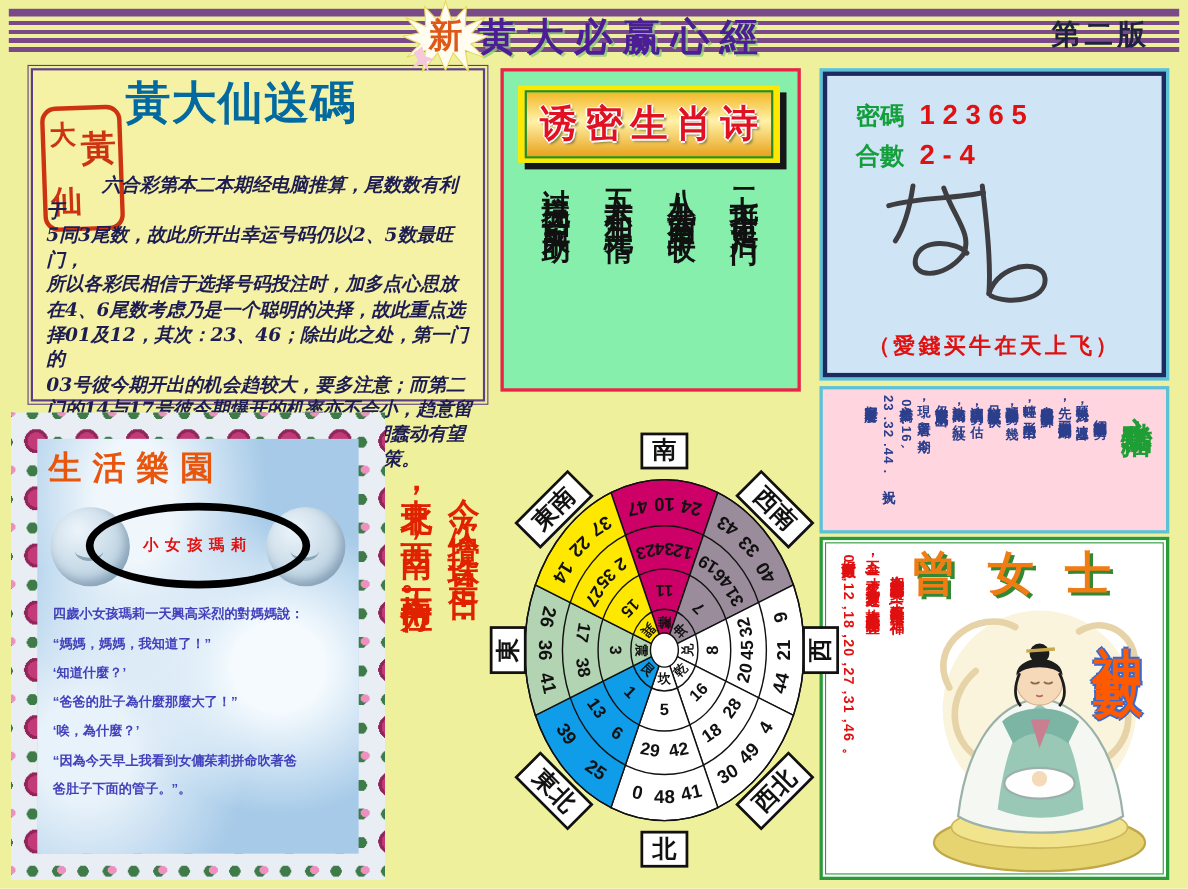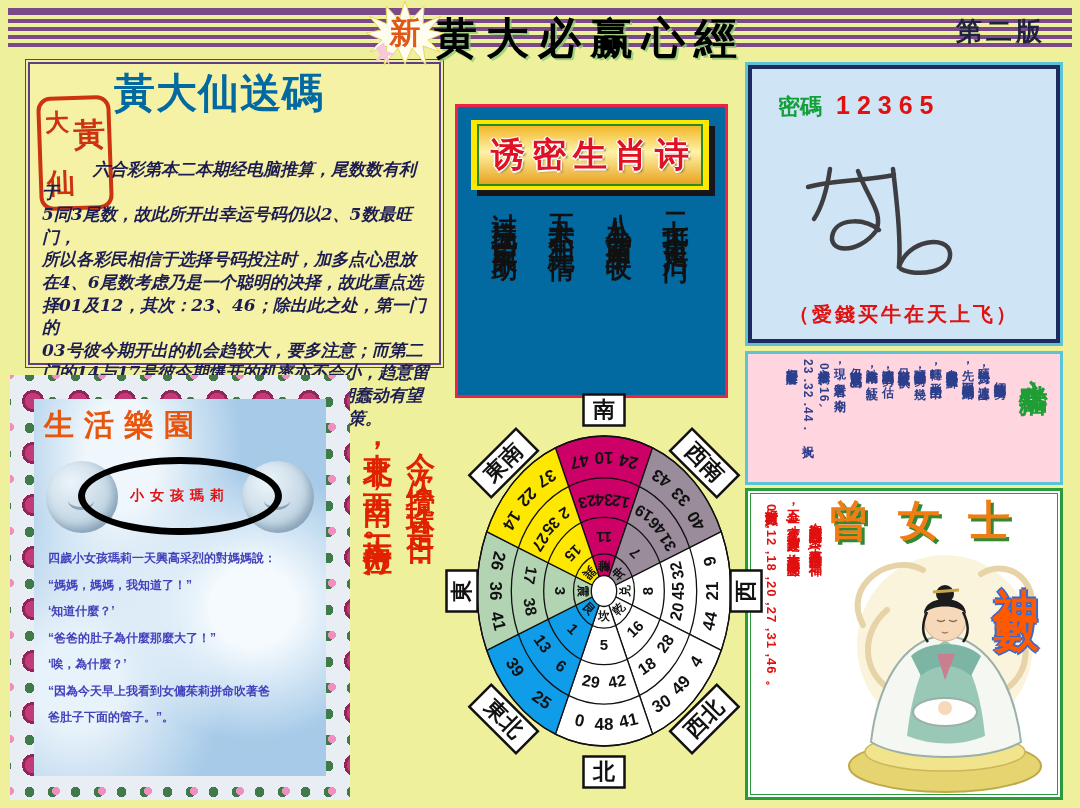--- a/index.html
+++ b/index.html
@@ -6,35 +6,35 @@
   #page{position:relative;width:1080px;height:808px;background:#eff09c;overflow:hidden;
         font-family:"Liberation Sans",sans-serif;}
   .abs{position:absolute;}
   
   #stripe-thick{left:8px;top:8px;width:1064px;height:7px;background:#7a4a88;}
   #stripes{left:8px;top:19px;width:1064px;height:30px;
     background:repeating-linear-gradient(180deg,#7a4a88 0 4px,rgba(0,0,0,0) 4px 8px);}
   #star-badge{left:366px;top:0px;width:78px;height:66px;z-index:3;}
   #star-badge .ch{position:absolute;left:0;top:0;width:78px;height:66px;display:flex;
     align-items:center;justify-content:center;font-size:31px;font-weight:900;color:#e05818;}
-  #masthead-title{left:434px;top:10px;font-size:43px;font-weight:900;letter-spacing:9px;
-    color:#000000;text-shadow:2px 2px 0 rgba(140,205,120,.8);z-index:2;white-space:nowrap;}
+  #masthead-title{left:434px;top:10px;font-size:35px;font-weight:900;letter-spacing:9px;
+    color:#4c1d95;text-shadow:2px 2px 0 rgba(140,205,120,.8);z-index:2;white-space:nowrap;}
   #edition{left:956px;top:14px;font-size:26px;font-weight:900;letter-spacing:4px;color:#1e2240;z-index:2;}
   
   #article-box{left:28px;top:62px;width:409px;height:299px;background:#f5f2a6;
     border:2px solid #5e3f85;outline:1px solid #5e3f85;outline-offset:2px;}
   #seal{left:8px;top:32px;width:66px;height:106px;border:4px solid #cc3311;border-radius:14px;
     transform:rotate(-2deg);color:#cc3311;font-weight:900;font-family:"DejaVu Serif",serif;}
   #seal span{position:absolute;}
   #article-title{left:84px;top:2px;font-size:41px;font-weight:700;color:#0369a1;
     letter-spacing:1px;white-space:nowrap;font-family:"Liberation Sans",sans-serif;}
   #article-body{left:12px;top:94px;width:390px;font-size:17px;line-height:22.6px;font-weight:bold;
     font-style:italic;color:#1d1d52;white-space:pre-line;font-family:"DejaVu Serif",serif;}
   
-  #poem-box{left:455px;top:62px;width:267px;height:288px;background:#0369a1;border:3px solid #ee2244;margin-top:42px;}
+  #poem-box{left:455px;top:62px;width:267px;height:288px;background:#86efac;border:3px solid #ee2244;}
   #poem-banner{left:13px;top:13px;width:226px;height:58px;border:6px solid #ffe800;
     box-shadow:6px 6px 0 #15151a;background:linear-gradient(180deg,#f3b82a,#fff2a8 45%,#e8a31e);
     display:flex;align-items:center;justify-content:center;}
   #poem-banner .inner{border:2px solid #2a8a2a;width:100%;height:100%;display:flex;
     align-items:center;justify-content:center;}
   #poem-banner .txt{font-size:34px;font-weight:900;color:#e01122;letter-spacing:7px;text-indent:7px;
     text-shadow:-1.5px 0 #fff,1.5px 0 #fff,0 -1.5px #fff,0 1.5px #fff,2px 2px 2px #884;white-space:nowrap;}
   #poem-text{left:18px;top:86px;height:196px;writing-mode:vertical-rl;white-space:pre-line;
     font-size:26px;font-weight:900;color:#111;letter-spacing:7px;line-height:57px;
     font-family:"DejaVu Serif",serif;}
@@ -144,20 +144,23 @@
     <div class="abs" id="poem-text">二七拼命走后门
 八九去看四丰收
 五六不和三无情
 过境三四前来助</div>
   </div>
 
   <div class="abs" id="code-box">
     <div class="inner"></div>
     <div class="code-line" style="top:26px;">
       <span class="code-label">密碼</span><span class="code-value">12365</span>
+    </div>
+    <div class="code-line" style="top:62px;">
+      <span class="code-label">合數</span><span class="code-value">2-4</span>
     </div>
     <svg class="abs" id="scribble" width="220" height="130" viewBox="0 0 220 130">
       <g fill="none" stroke="#3d3d42" stroke-width="4.5" stroke-linecap="round">
         <path d="M12,30 C40,22 72,24 98,18"></path>
         <path d="M34,12 C31,32 26,50 18,62"></path>
         <path d="M62,14 C72,42 88,56 80,74 C62,98 30,96 37,76 C43,60 72,62 83,73"></path>
         <path d="M97,12 C101,46 105,82 103,110"></path>
         <path d="M103,110 C112,82 152,78 154,96 C156,116 120,120 105,112"></path>
       </g>
     </svg>

